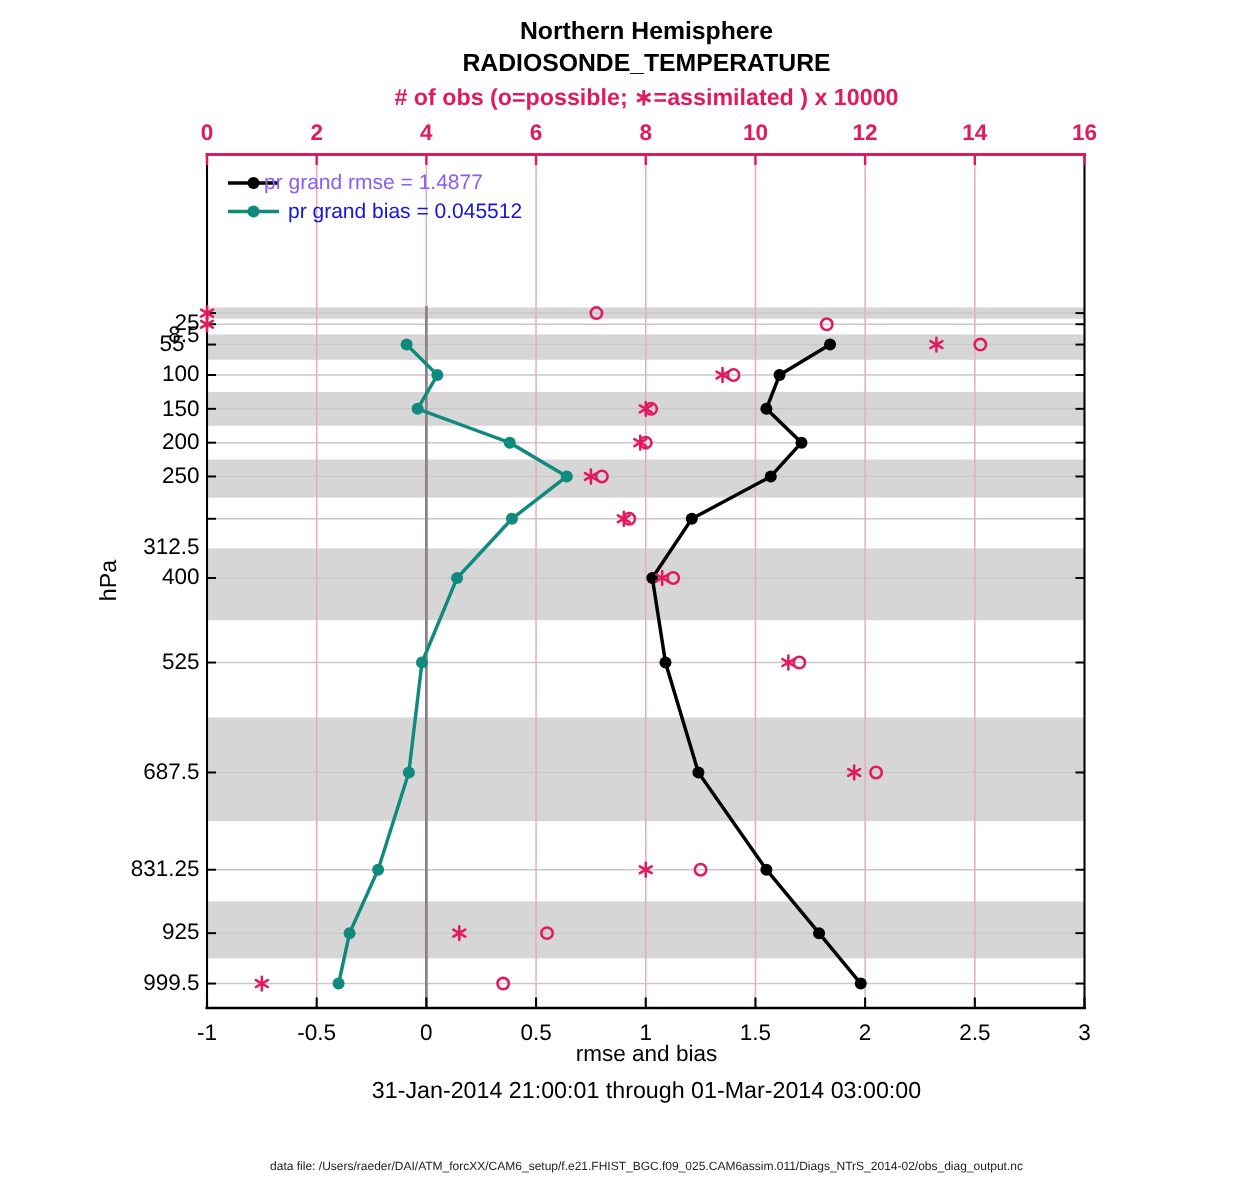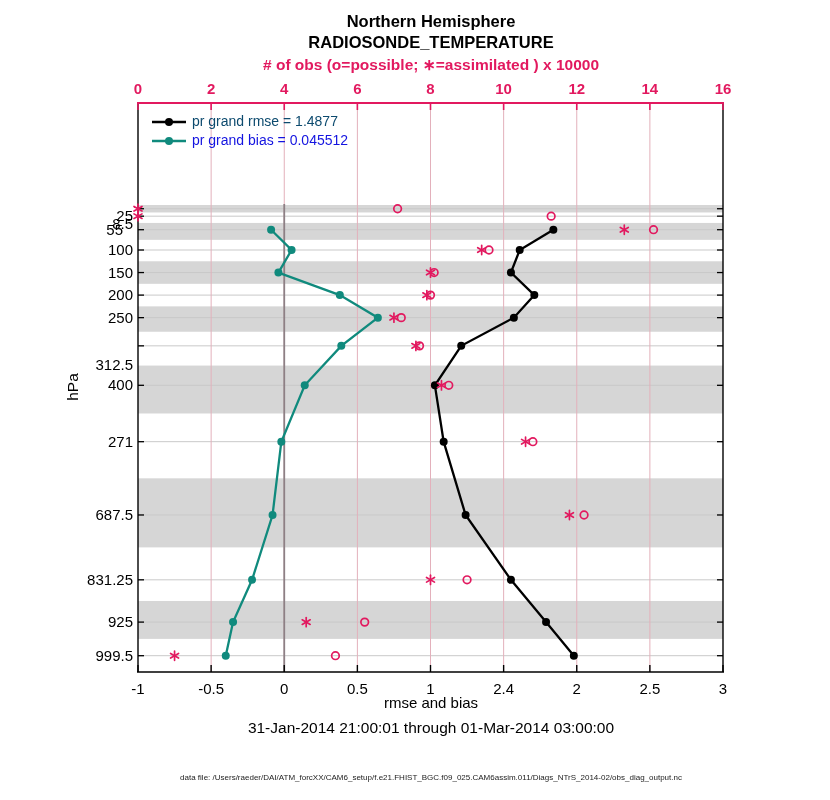--- a/index.html
+++ b/index.html
@@ -205,35 +205,35 @@
       <line x1="286.2037831425916" y1="624.3983879933296" x2="294.1712168574084" y2="619.7983879933297" stroke="#e2195f" stroke-width="1.7" stroke-linecap="round"></line>
       <line x1="158.5625" y1="651.1" x2="158.5625" y2="660.3000000000001" stroke="#e2195f" stroke-width="1.7" stroke-linecap="round"></line>
       <line x1="154.5787831425916" y1="653.4000000000001" x2="162.5462168574084" y2="658" stroke="#e2195f" stroke-width="1.7" stroke-linecap="round"></line>
       <line x1="154.5787831425916" y1="658" x2="162.5462168574084" y2="653.4000000000001" stroke="#e2195f" stroke-width="1.7" stroke-linecap="round"></line>
       <line x1="136" y1="122" x2="170" y2="122" stroke="#000" stroke-width="2.3"></line>
       <circle cx="153" cy="122" r="4" fill="#000"></circle>
       <line x1="136" y1="141" x2="170" y2="141" stroke="#108a7d" stroke-width="2.3"></line>
       <circle cx="153" cy="141" r="4" fill="#108a7d"></circle>
     </svg>
 
-  <div class="legendText" style="left: 176px; top: 113px; color: #0c4a6e;">pr grand rmse = 1.4877</div>
+  <div class="legendText" style="left: 160px; top: 113px; color: #8b5cf6;">pr grand rmse = 1.4877</div>
   <div class="legendText" style="left: 176px; top: 132px; color: rgb(20, 20, 224);">pr grand bias = 0.045512</div>
 
   <div class="yAxisLabel">hPa</div>
   <div class="xAxisLabel">rmse and bias</div>
   <div class="dateLabel">31-Jan-2014 21:00:01 through 01-Mar-2014 03:00:00</div>
   <div class="dataFile">data file: /Users/raeder/DAI/ATM_forcXX/CAM6_setup/f.e21.FHIST_BGC.f09_025.CAM6assim.011/Diags_NTrS_2014-02/obs_diag_output.nc</div>
 
   <div id="tickLabels" style="left:0;top:0;width:0;height:0;">
       <div class="tickLabel bottom" style="left: 92px;">-1</div>
       <div class="tickLabel bottom" style="left: 165.125px;">-0.5</div>
       <div class="tickLabel bottom" style="left: 238.25px;">0</div>
       <div class="tickLabel bottom" style="left: 311.375px;">0.5</div>
       <div class="tickLabel bottom" style="left: 384.5px;">1</div>
-      <div class="tickLabel bottom" style="left: 457.625px;">2.4</div>
+      <div class="tickLabel bottom" style="left: 457.625px;">1.5</div>
       <div class="tickLabel bottom" style="left: 530.75px;">2</div>
       <div class="tickLabel bottom" style="left: 603.875px;">2.5</div>
       <div class="tickLabel bottom" style="left: 677px;">3</div>
       <div class="tickLabel top" style="left: 92px; color: rgb(226, 25, 95);">0</div>
       <div class="tickLabel top" style="left: 165.125px; color: rgb(226, 25, 95);">2</div>
       <div class="tickLabel top" style="left: 238.25px; color: rgb(226, 25, 95);">4</div>
       <div class="tickLabel top" style="left: 311.375px; color: rgb(226, 25, 95);">6</div>
       <div class="tickLabel top" style="left: 384.5px; color: rgb(226, 25, 95);">8</div>
       <div class="tickLabel top" style="left: 457.625px; color: rgb(226, 25, 95);">10</div>
       <div class="tickLabel top" style="left: 530.75px; color: rgb(226, 25, 95);">12</div>
@@ -241,19 +241,19 @@
       <div class="tickLabel top" style="left: 677px; color: rgb(226, 25, 95);">16</div>
       <div class="tickLabel left" style="left: 47px; top: 215px;">8.5</div>
       <div class="tickLabel left" style="left: 47px; top: 207.173px;">25</div>
       <div class="tickLabel left" style="left: 37px; top: 220.704px;">55</div>
       <div class="tickLabel left" style="left: 47px; top: 241px;">100</div>
       <div class="tickLabel left" style="left: 47px; top: 263.551px;">150</div>
       <div class="tickLabel left" style="left: 47px; top: 286.103px;">200</div>
       <div class="tickLabel left" style="left: 47px; top: 308.654px;">250</div>
       <div class="tickLabel left" style="left: 47px; top: 356px;">312.5</div>
       <div class="tickLabel left" style="left: 47px; top: 376.309px;">400</div>
-      <div class="tickLabel left" style="left: 47px; top: 432.687px;">271</div>
+      <div class="tickLabel left" style="left: 47px; top: 432.687px;">525</div>
       <div class="tickLabel left" style="left: 47px; top: 505.979px;">687.5</div>
       <div class="tickLabel left" style="left: 47px; top: 570.814px;">831.25</div>
       <div class="tickLabel left" style="left: 47px; top: 613.098px;">925</div>
       <div class="tickLabel left" style="left: 47px; top: 646.7px;">999.5</div>
     </div>
 </div>
 
 </body></html>

